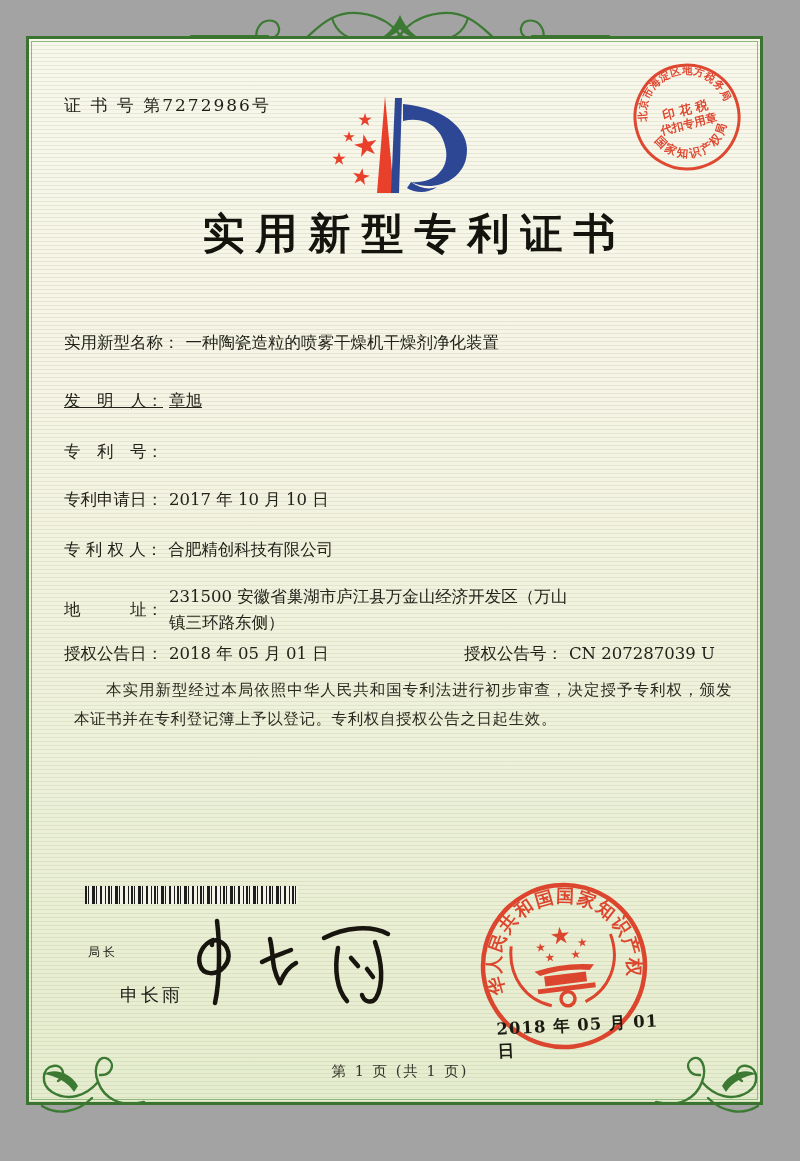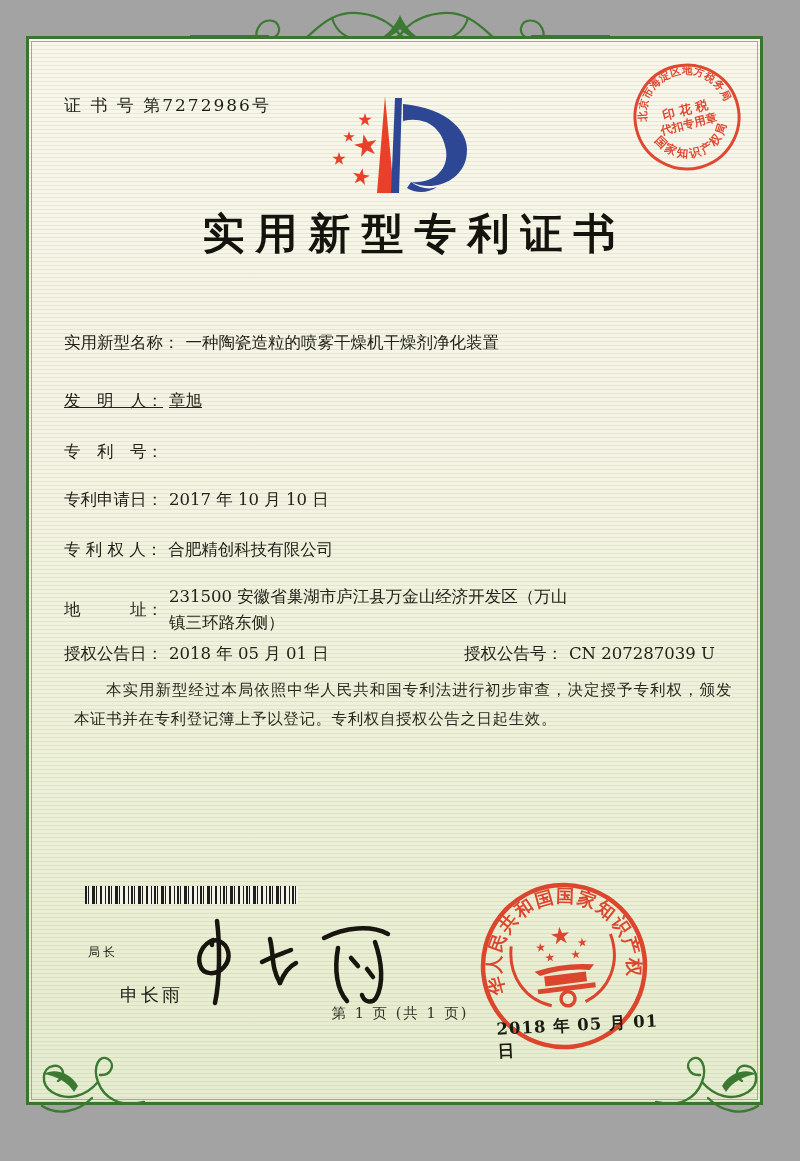--- a/index.html
+++ b/index.html
@@ -49,21 +49,21 @@
       #1d1d1d 0 2px, #f4f3e8 2px 3px, #1d1d1d 3px 4px, #f4f3e8 4px 7px,
       #1d1d1d 7px 10px, #f4f3e8 10px 11px, #1d1d1d 11px 12px, #f4f3e8 12px 15px,
       #1d1d1d 15px 17px, #f4f3e8 17px 20px, #1d1d1d 20px 21px, #f4f3e8 21px 23px);
   }
   .director-title{left:88px; top:944px; font-size:12px; letter-spacing:3px; color:#21201a;}
   .director-name{left:88px; top:983px; font-size:18px; letter-spacing:3px; color:#21201a;margin-left:32px;}
   .seal-date{
     left:497px; top:1014px; width:180px; font-size:16.5px; font-weight:700;
     letter-spacing:1px; color:#1c1b12; transform:rotate(-3deg);
   }
-  .footer{left:0; top:1004px; width:800px; text-align:center; font-size:14.5px;
+  .footer{left:0; top:1062px; width:800px; text-align:center; font-size:14.5px;
     letter-spacing:2px; color:#34332a;}
   
   .tax-stamp{left:626px; top:56px; transform:rotate(-14deg);}
   .cnipa-logo{left:295px; top:80px;}
   .cnipa-seal{left:476px; top:878px; transform:rotate(-7deg);}
   .signature{left:175px; top:910px;}
   .top-ornament{left:190px; top:3px;}
   .flourish-br{left:652px; top:1046px;}
   .flourish-bl{left:28px; top:1046px; transform:scaleX(-1);}
 </style>

